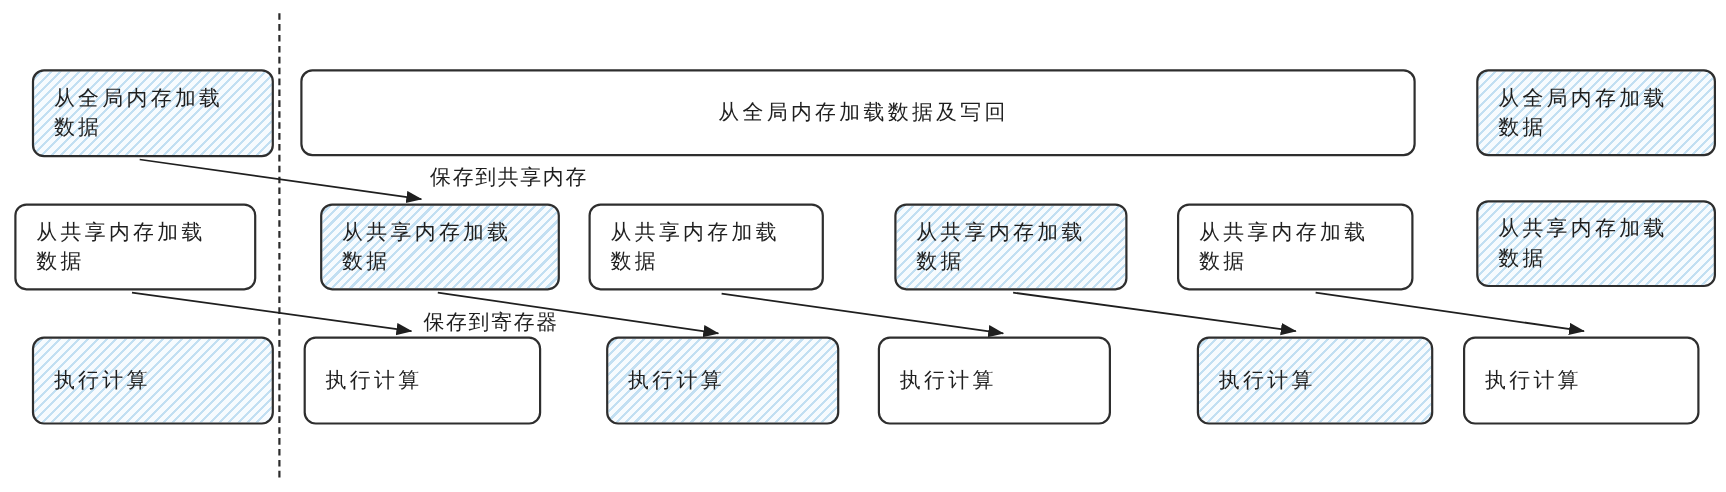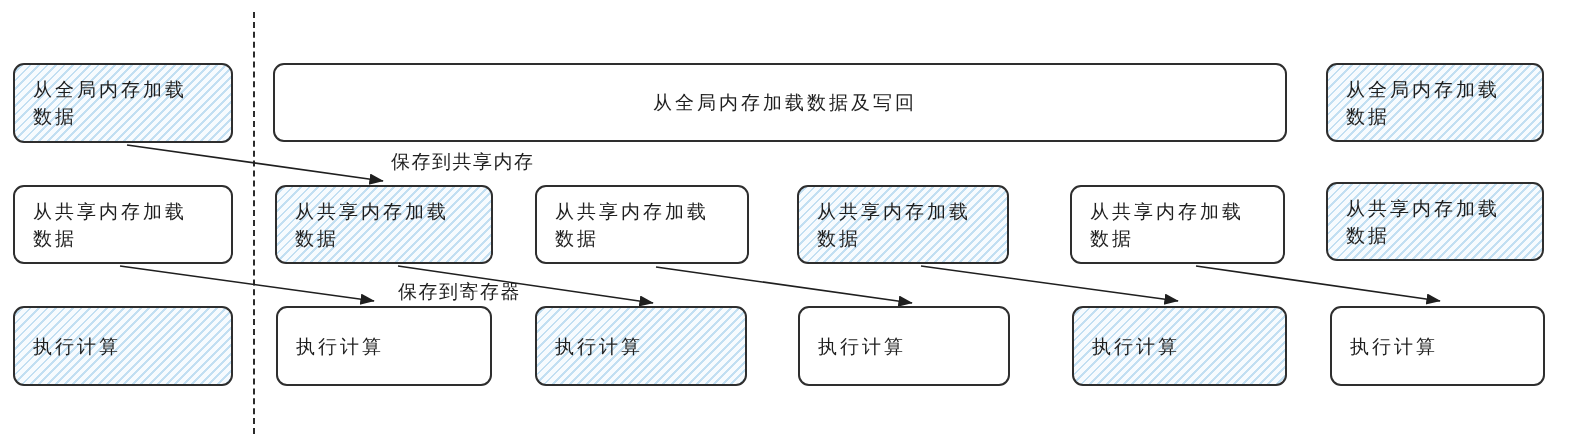--- a/index.html
+++ b/index.html
@@ -12,20 +12,21 @@
     border:2px solid #2e2e2e;border-radius:11px;background:#ffffff;
     display:flex;flex-direction:column;justify-content:center;
     padding:6px 18px;font-size:19px;line-height:27px;letter-spacing:3px;
     color:#1f1f1f;white-space:nowrap;
   }
   .box.hatch{
     background-color:#f7fbfe;
     background-image:repeating-linear-gradient(135deg,
       rgba(255,255,255,0) 0px, rgba(255,255,255,0) 4px,
       #c2dff2 4px, #c2dff2 6px);
+    margin-left:16px;
   }
   .box.center{align-items:center;text-align:right;padding-left:28px;}
   .arrow-label{
     position:absolute;font-size:19px;line-height:17px;letter-spacing:1.5px;
     color:#1f1f1f;white-space:nowrap;
   }
   .divider{
     position:absolute;left:253px;top:12px;height:422px;width:0;
     border-left:2px dashed #2b2b2b;
   }
@@ -104,15 +105,15 @@
     <span>执行计算</span>
   </div>
   <div class="box hatch" style="left:1072px;top:306px;width:215px;height:80px;">
     <span>执行计算</span>
   </div>
   <div class="box" style="left:1330px;top:306px;width:215px;height:80px;">
     <span>执行计算</span>
   </div>
 
   <div class="arrow-label" style="left:391px;top:153px;">保存到共享内存</div>
-  <div class="arrow-label" style="left:398px;top:285px;font-family:Liberation Mono, monospace;">保存到寄存器</div>
+  <div class="arrow-label" style="left:385px;top:285px;">保存到寄存器</div>
 
 </div>
 
 </body></html>

